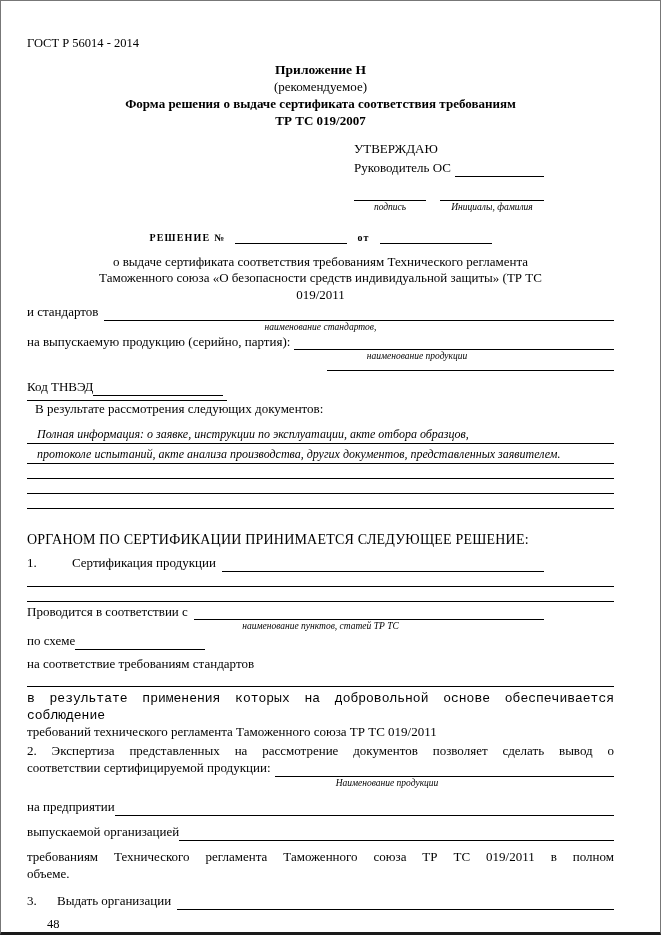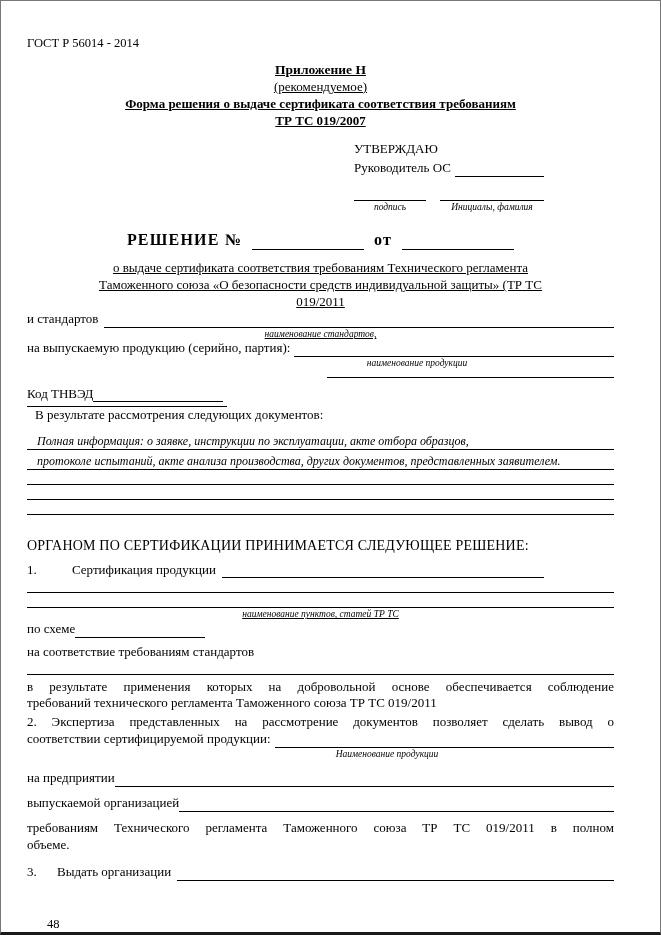--- a/index.html
+++ b/index.html
@@ -9,49 +9,49 @@
     width: 661px; height: 935px;
     background: #fff;
     border: 1px solid #777;
     border-bottom: 3px solid #1a1a1a;
     font-family: "Liberation Serif", "DejaVu Serif", serif;
     font-size: 13px; line-height: 1.3; color: #000;
     padding: 34px 46px 0 26px;
     overflow: hidden;
   }
   .bold { font-weight: bold; }
-  .center { text-align: center; text-decoration: underline; }
+  .center { text-align: center; }
   .doc-ref { font-size: 12.5px; }
   .apx { margin-top: 10px; font-size: 13.5px; }
 
   .frow { display: flex; align-items: flex-end; }
   .fill-grow { flex: 1; border-bottom: 1px solid #000; height: 2px; }
   .fill { display: inline-block; border-bottom: 1px solid #000; height: 2px; }
   .w130 { width: 130px; }
   .ml4 { margin-left: 4px; } .ml6 { margin-left: 6px; }
-  .mt2 { margin-top: 2px; } .mt4 { margin-top: 4px; } .mt6 { margin-top: 6px; }
+  .mt2 { margin-top: 2px; } .mt4 { margin-top: 4px; font-family: Liberation Mono, monospace; } .mt6 { margin-top: 6px; }
   .mt8 { margin-top: 8px; } .mt10 { margin-top: 10px; }
   .pr70 { padding-right: 70px; }
 
   .caption { font-size: 9.5px; font-style: italic; color: #000; }
   .rule { border-bottom: 1px solid #000; }
   .blank-rule { border-bottom: 1px solid #000; height: 15px; }
   .h14 { height: 14px; }
 
   .approval { width: 190px; margin: 12px 70px 0 auto; }
   .approval .frow { margin-top: 2px; }
   .sig-row { display: flex; gap: 14px; margin-top: 14px; }
   .sig1 { width: 72px; border-bottom: 1px solid #000; height: 10px; }
   .sig2 { flex: 1; border-bottom: 1px solid #000; height: 10px; }
   .cap-row { display: flex; gap: 14px; }
   .cap1 { width: 72px; text-align: center; }
   .cap2 { flex: 1; text-align: center; }
 
   .dec-title { display: flex; justify-content: center; align-items: flex-end; gap: 10px;
-               margin-top: 16px; font-size: 16px; letter-spacing: 1.2px; }
+               margin-top: 16px; font-size: 10px; letter-spacing: 1.2px; }
   .dec-fill { width: 112px; border-bottom: 1px solid #000; height: 14px; }
 
   .intro { margin-top: 10px; }
 
   .prod-cap { margin-left: 250px; width: 280px; text-align: center; }
   .rule-right { margin-left: 300px; height: 8px; }
   .tnved { margin-top: 8px; }
   .rule-short { width: 200px; height: 5px; }
 
   .docs-intro { padding-left: 8px; }
@@ -143,20 +143,24 @@
   <div class="heading">ОРГАНОМ ПО СЕРТИФИКАЦИИ ПРИНИМАЕТСЯ СЛЕДУЮЩЕЕ РЕШЕНИЕ:</div>
 
   <div class="frow pr70 item1">
     <span class="num">1.</span>
     <span>Сертификация продукции</span>
     <span class="fill-grow ml6"></span>
   </div>
   <div class="blank-rule"></div>
   <div class="blank-rule"></div>
 
+  <div class="frow pr70 mt2">
+    <span>Проводится в соответствии с</span>
+    <span class="fill-grow ml6"></span>
+  </div>
   <div class="caption center">наименование  пунктов, статей ТР ТС</div>
 
   <div class="frow">
     <span>по схеме</span>
     <span class="fill w130"></span>
   </div>
 
   <div class="mt6">на соответствие требованиям стандартов</div>
   <div class="blank-rule h14"></div>
 

